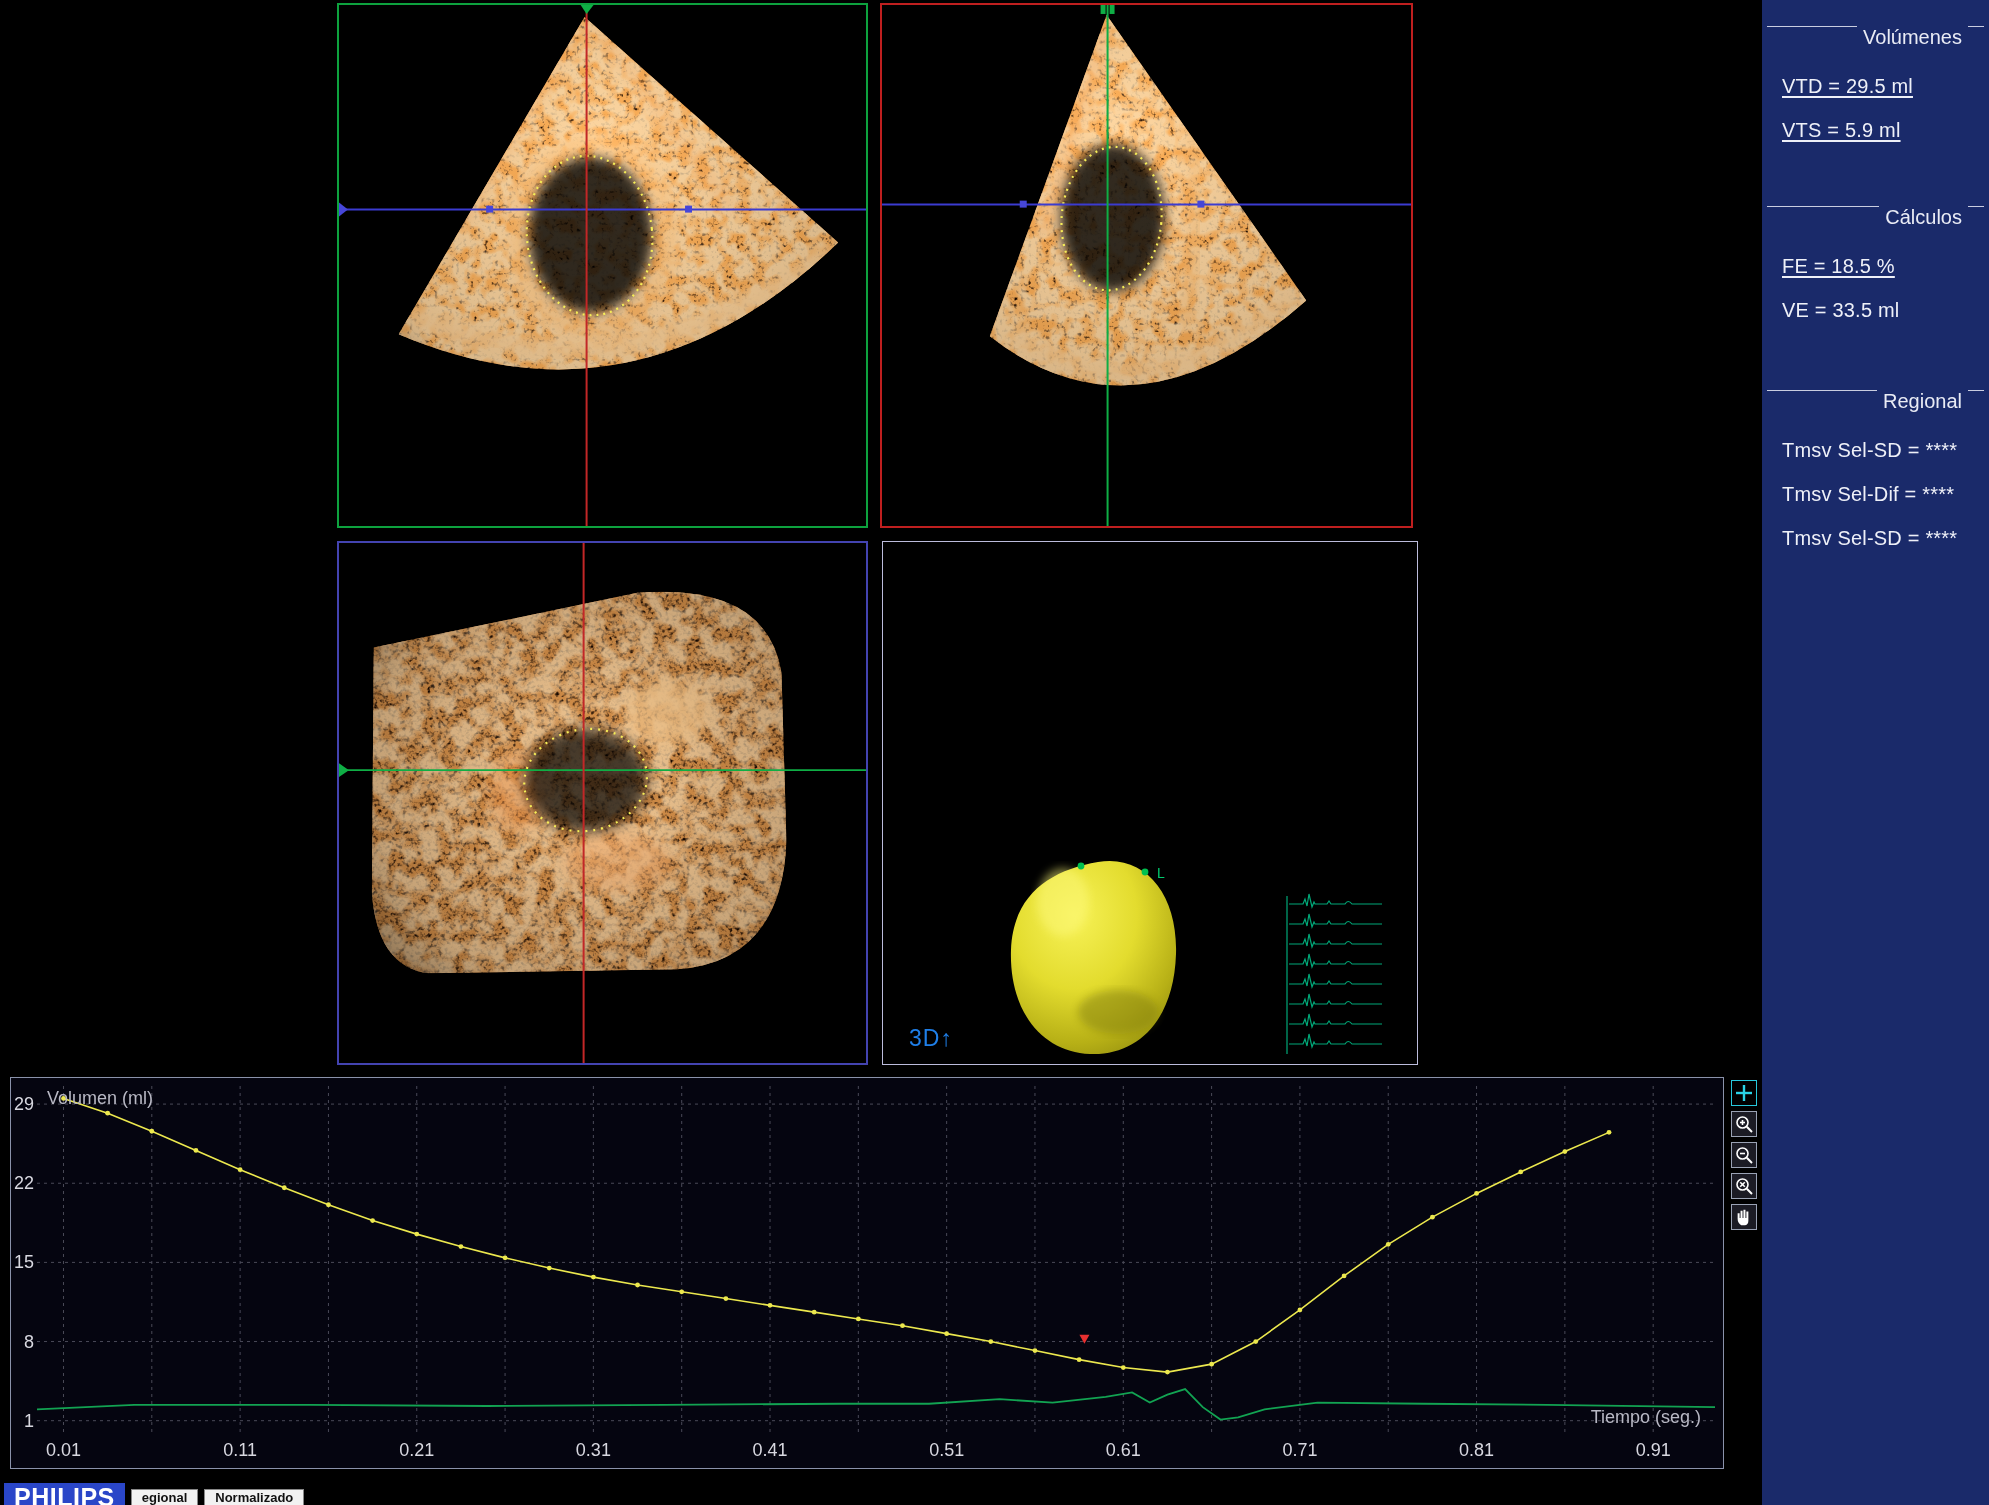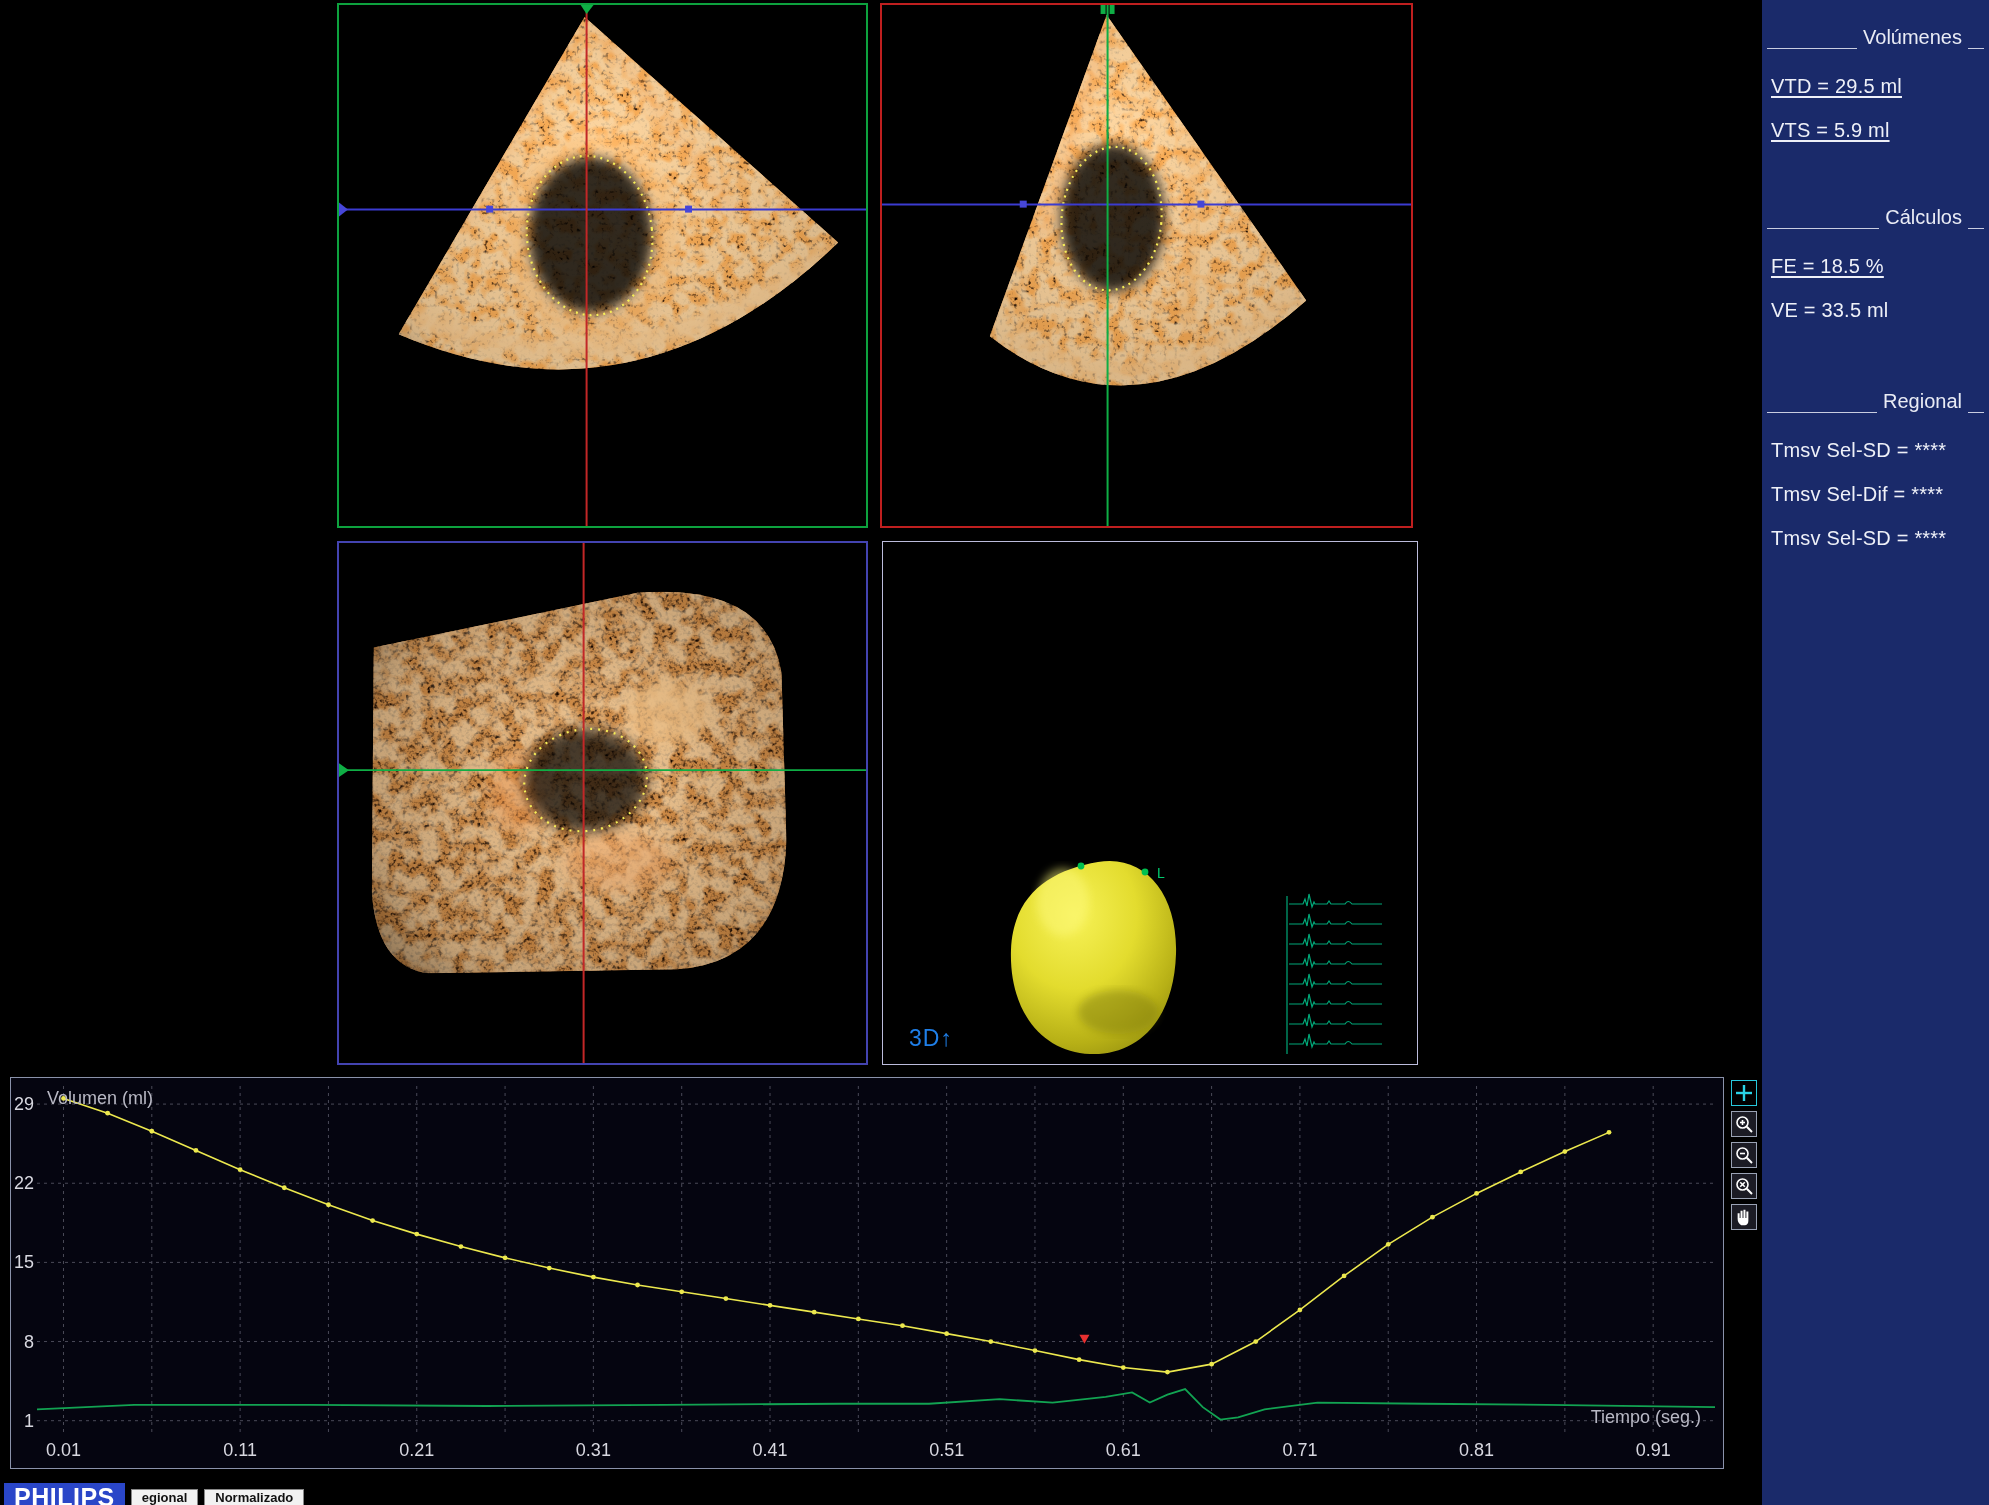--- a/index.html
+++ b/index.html
@@ -17,24 +17,24 @@
          border:1px solid #8a92aa;background:#050510;}
   #chart svg{display:block;width:100%;height:100%;}
   #tools{position:absolute;left:1728px;top:1080px;width:32px;display:flex;flex-direction:column;
          gap:5px;align-items:center;}
   .tbtn{width:26px;height:26px;background:#1b1b24;border:1px solid #9aa2b4;display:flex;
         align-items:center;justify-content:center;cursor:pointer;}
   #plus-tool{width:26px;height:26px;border:1px solid #27c8dc;background:transparent;display:flex;
         align-items:center;justify-content:center;cursor:pointer;}
   #sidebar{position:absolute;left:1762px;top:0;width:227px;height:1505px;background:#1a2a6a;
         color:#eef0f8;padding-top:26px;}
-  .sec-h{display:flex;align-items:flex-end;font-size:20px;color:#e9ebf5;margin:0 5px;}
+  .sec-h{display:flex;align-items:flex-start;font-size:20px;color:#e9ebf5;margin:0 5px;}
   .sec-h::before{content:"";flex:1;height:1px;background:#c9cde0;margin-right:6px;}
   .sec-h::after{content:"";width:16px;height:1px;background:#c9cde0;margin-left:6px;}
-  .sv{font-size:20px;padding-left:9px;margin-top:21px;letter-spacing:.2px;white-space:nowrap;}
+  .sv{font-size:20px;padding-left:20px;margin-top:21px;letter-spacing:.2px;white-space:nowrap;}
   .u{text-decoration:underline;text-underline-offset:3px;}
   .mt-first{margin-top:26px;}
   .mt-sec{margin-top:62px;}
   #footer{position:absolute;left:4px;top:1475px;height:29px;display:flex;align-items:center;gap:6px;margin-top:8px;}
   #philips{background:#2a46c8;color:#fff;font-weight:bold;font-size:25px;padding:0 10px;
         display:flex;align-items:center;letter-spacing:.5px;}
   .ftab{background:#f2f2f2;color:#111;font-size:13px;font-weight:bold;padding:0 10px;
         display:flex;align-items:center;border:1px solid #888;}
 </style>
 </head>

